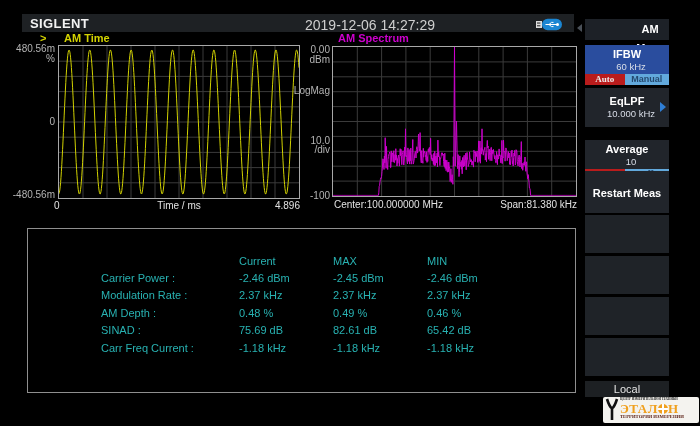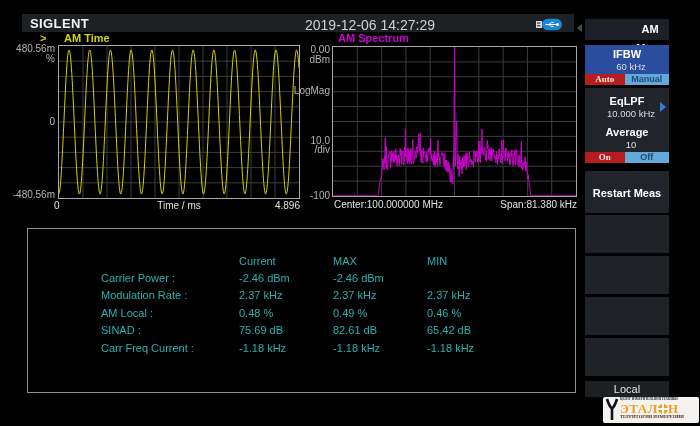--- a/index.html
+++ b/index.html
@@ -33,21 +33,21 @@
   
   #sidebar { position:absolute; left:585px; top:19px; width:84px; height:377px; }
   .skey { position:absolute; left:0; width:84px; background:#21252b; color:#fff;
     text-align:center; }
   .skey .klabel { font-size:11px; font-weight:bold; line-height:14px; padding-top:2px; }
   .skey .kvalue { font-size:9.5px; color:#d9dee8; line-height:12px;padding-left:8px; }
   .sb-ammeas { top:0; height:21px; background:#1d2127;padding-left:46px; }
   .sb-ammeas .klabel { line-height:19px; padding-top:1px; }
   .sb-ifbw { top:26px; height:39px; background:#2a4d9e; }
   .sb-eqlpf { top:69px; height:39px; }
-  .sb-avg { top:104px; height:39px; }
+  .sb-avg { top:121px; height:39px; }
   .sb-restart { top:152px; height:42px; }
   .sb-restart .klabel { line-height:40px; }
   .sb-empties { position:absolute; top:196px; left:0; width:84px; }
   .skey.empty { position:relative; height:38px; margin-bottom:3px; background:#1f2328; }
   .sb-local { top:362px; height:16px; background:#1d2023; }
   .sb-local .klabel { font-weight:normal; line-height:16px; padding-top:0; color:#e4e4e4; }
   .tg { display:flex; height:11px; margin-top:1px; font-size:9px; line-height:11px;
     font-weight:bold; }
   .tg-off { flex:1; background:#b91c1c; color:#ececec;font-family:Liberation Serif, serif; }
   .tg-on  { flex:1.12; background:#62a9dc; color:#24496e; }
@@ -172,30 +172,31 @@
     <div class="thead">
         <div class="tlabel"></div>
         <div class="tval">Current</div>
         <div class="tval">MAX</div>
         <div class="tval">MIN</div>
       </div>
     <div>
         <div class="trow">
           <div class="tlabel">Carrier Power :</div>
           <div class="tval">-2.46 dBm</div>
+          <div class="tval">-2.45 dBm</div>
           <div class="tval">-2.46 dBm</div>
         </div>
         <div class="trow">
           <div class="tlabel">Modulation Rate :</div>
           <div class="tval">2.37 kHz</div>
           <div class="tval">2.37 kHz</div>
           <div class="tval">2.37 kHz</div>
         </div>
         <div class="trow">
-          <div class="tlabel">AM Local :</div>
+          <div class="tlabel">AM Depth :</div>
           <div class="tval">0.48 %</div>
           <div class="tval">0.49 %</div>
           <div class="tval">0.46 %</div>
         </div>
         <div class="trow">
           <div class="tlabel">SINAD :</div>
           <div class="tval">75.69 dB</div>
           <div class="tval">82.61 dB</div>
           <div class="tval">65.42 dB</div>
         </div>

